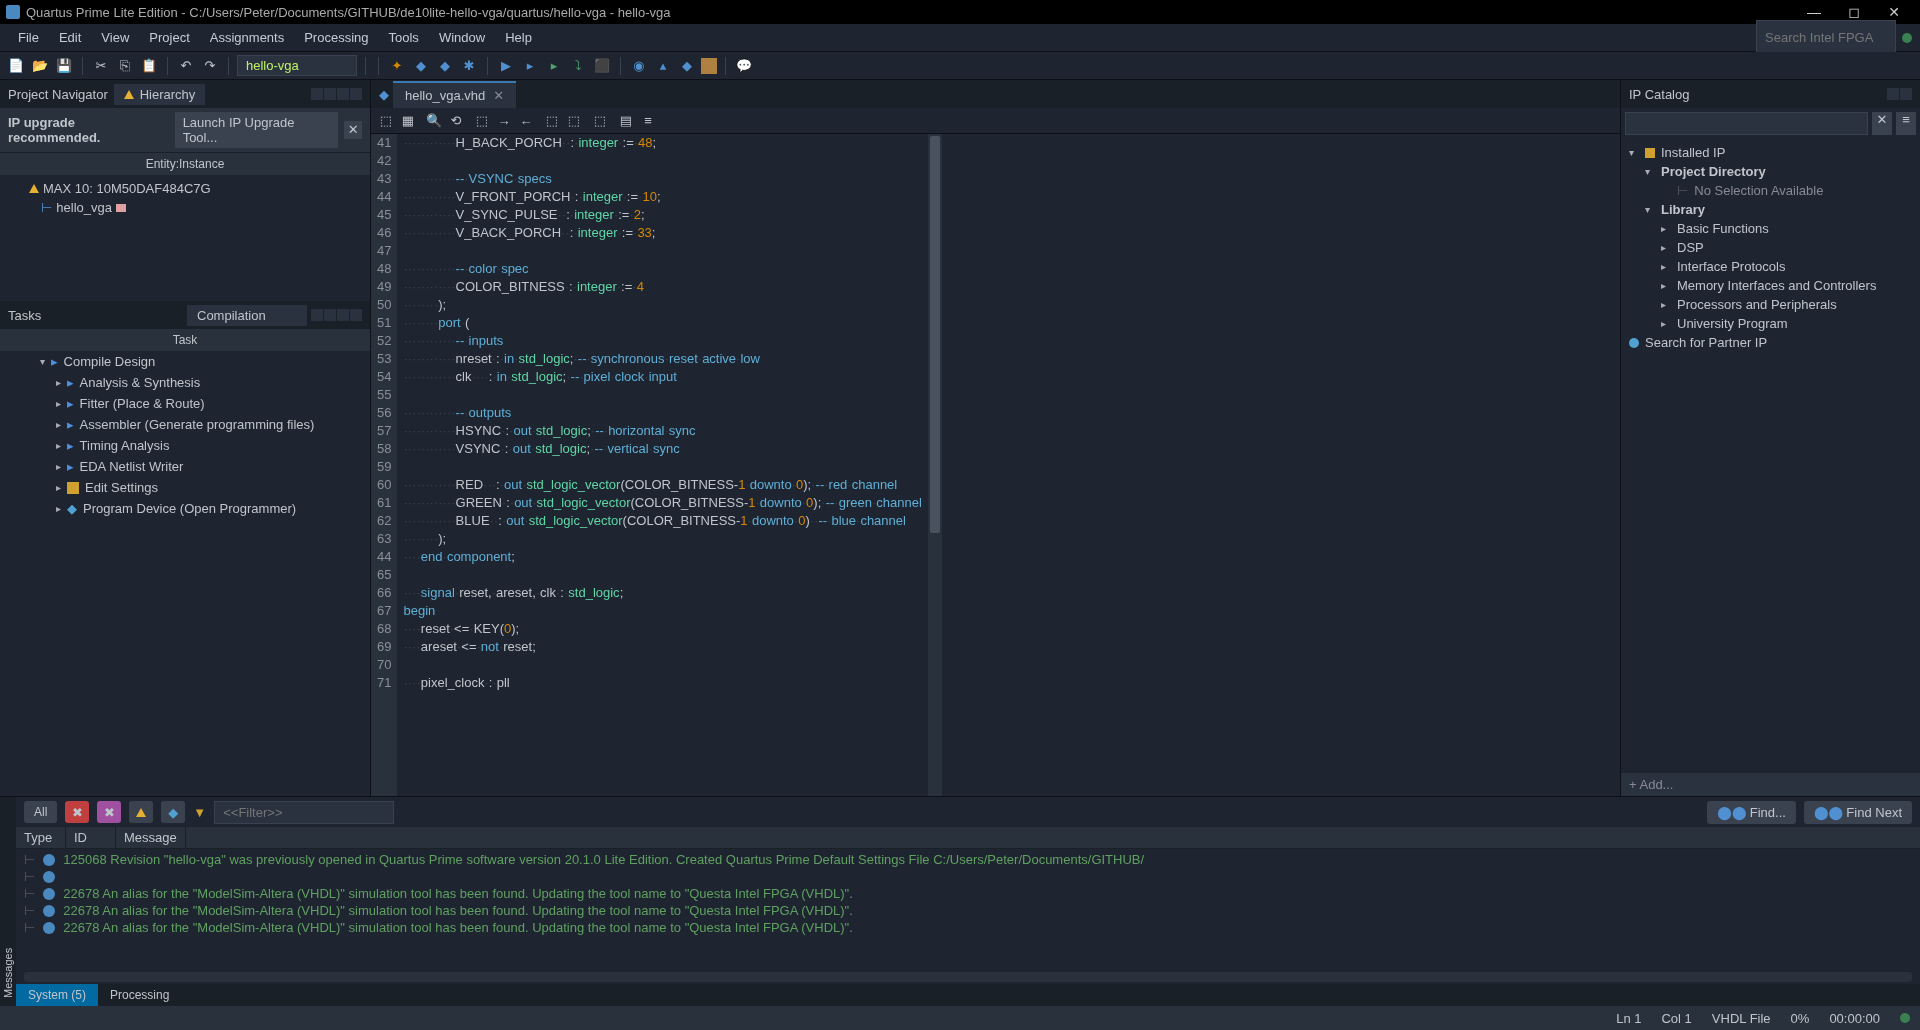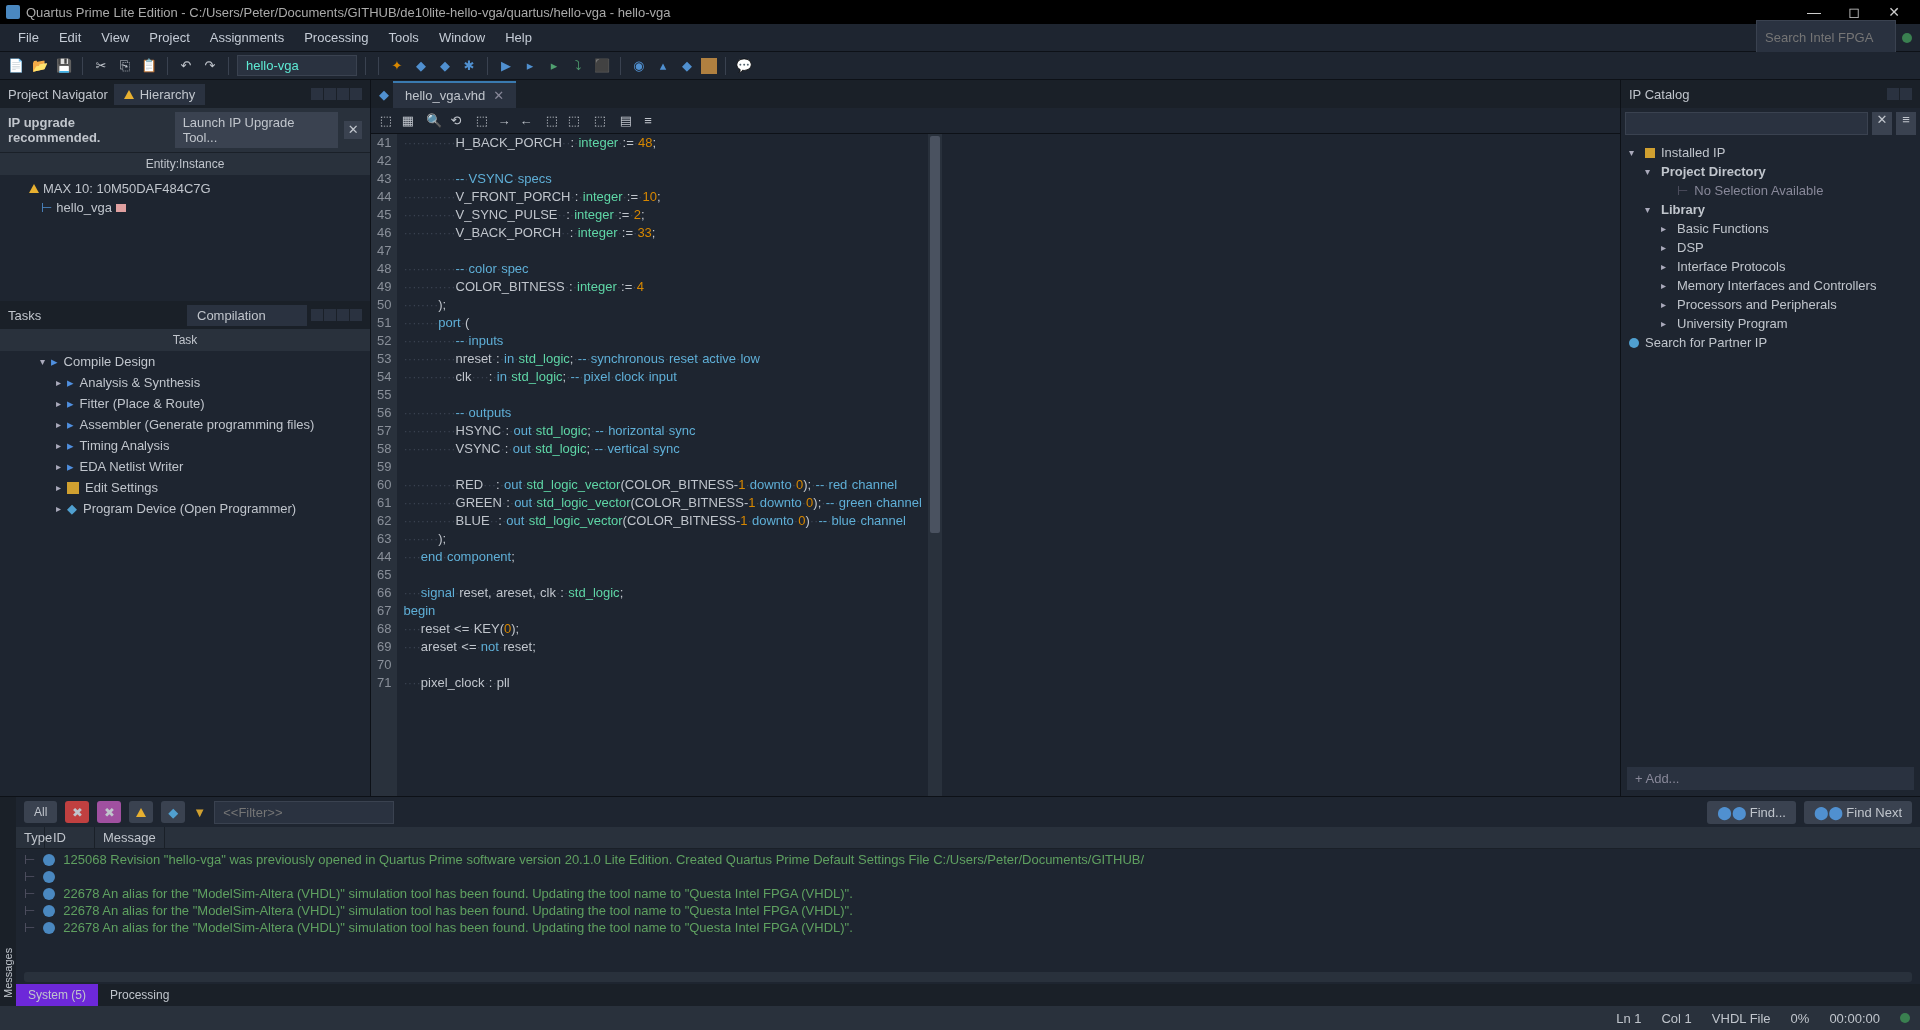--- a/index.html
+++ b/index.html
@@ -7,21 +7,21 @@
 .titlebar { height:24px; background:#000; color:#aaa; display:flex; align-items:center; padding:0 6px; }
 .titlebar .icon { width:14px; height:14px; background:#4a88c0; border-radius:2px; margin-right:6px; }
 .titlebar .spacer { flex:1; }
 .titlebar .btn { width:40px; text-align:center; cursor:pointer; color:#ccc; font-size:14px; }
 .menubar { height:28px; background:#1e2530; display:flex; align-items:center; padding:0 8px; border-bottom:1px solid #0d1117; }
 .menubar .item { padding:4px 10px; cursor:pointer; color:#c5ccd6; }
 .menubar .search { margin-left:auto; background:#2a3240; border:1px solid #3a4250; padding:9px 8px; width:140px; color:#889; }
 .toolbar { height:28px; background:#1e2530; display:flex; align-items:center; padding:0 6px; gap:4px; border-bottom:1px solid #0d1117; }
 .toolbar .sep { width:1px; height:18px; background:#3a4250; margin:0 4px; }
 .toolbar .tbtn { width:20px; height:20px; display:flex; align-items:center; justify-content:center; cursor:pointer; }
-.toolbar .proj { background:#2a3240; border:1px solid #3a4250; padding:2px 8px; min-width:120px; color:#5eead4; }
+.toolbar .proj { background:#2a3240; border:1px solid #3a4250; padding:2px 8px; min-width:120px; color:#bef264; }
 .main { flex:1; display:flex; min-height:0; }
 .left { width:371px; display:flex; flex-direction:column; background:#1e2530; border-right:1px solid #0d1117; }
 .panel-hdr { height:28px; background:#1a2028; display:flex; align-items:center; padding:0 8px; font-size:12px; }
 .panel-hdr .tab { background:#2a3240; padding:3px 10px; margin-left:6px; display:flex; align-items:center; gap:6px; }
 .panel-hdr .mini { margin-left:auto; display:flex; gap:1px; }
 .panel-hdr .mini span { width:12px; height:12px; background:#2a3240; cursor:pointer; }
 .sub { background:#29313c; padding:4px 8px; display:flex; align-items:center; gap:6px; font-size:12px; }
 .sub .btn { background:#3a4250; padding:3px 8px; cursor:pointer; }
 .sub .close { background:#3a4250; width:18px; height:18px; text-align:center; line-height:18px; cursor:pointer; }
 .nav-hdr { text-align:center; background:#29313c; padding:4px; font-size:12px; border-top:1px solid #1a2028; }
@@ -52,38 +52,38 @@
 .right { width:300px; background:#1e2530; border-left:1px solid #0d1117; display:flex; flex-direction:column; }
 .ip-search { padding:4px; display:flex; gap:4px; }
 .ip-search input { flex:1; background:#2a3240; border:1px solid #3a4250; padding:3px; color:#889; }
 .ip-search .x { background:#3a4250; width:20px; text-align:center; cursor:pointer; }
 .ip-tree { flex:1; padding:4px 8px; font-size:12px; overflow:auto; }
 .ip-item { padding:2px 0; display:flex; align-items:center; gap:6px; cursor:pointer; }
 .ip-item .arr { color:#aab; font-size:10px; width:10px; }
 .ip-item.l1 { padding-left:16px; }
 .ip-item.l2 { padding-left:32px; }
 .ip-item.l3 { padding-left:48px; color:#889; }
-.add-btn { background:#2a3240; margin:6px; padding:4px 8px; cursor:pointer; color:#889; }
+.add-btn { background:#2a3240; padding:4px 8px; cursor:pointer; color:#889; }
 .bottom { height:210px; background:#1e2530; border-top:1px solid #0d1117; display:flex; }
 .msg-tab { writing-mode:vertical-rl; transform:rotate(180deg); background:#1a2028; padding:8px 2px; font-size:11px; cursor:pointer; }
 .msg-body { flex:1; display:flex; flex-direction:column; }
 .msg-tools { height:30px; display:flex; align-items:center; padding:0 8px; gap:8px; }
 .msg-tools .pill { background:#3a4250; padding:4px 10px; border-radius:3px; cursor:pointer; font-size:12px; }
 .msg-tools .rb { width:24px; height:22px; border-radius:3px; display:flex; align-items:center; justify-content:center; cursor:pointer; }
 .msg-tools .filter { background:#2a3240; border:1px solid #3a4250; padding:3px 8px; width:180px; color:#889; }
 .msg-tools .findb { background:#3a4250; padding:4px 10px; border-radius:3px; cursor:pointer; font-size:12px; }
 .msg-hdr { display:flex; background:#29313c; font-size:11px; border-bottom:1px solid #1a2028; }
 .msg-hdr div { padding:3px 8px; border-right:1px solid #1a2028; }
 .msg-list { flex:1; overflow:auto; font-family:Consolas,monospace; font-size:13px; padding:2px 8px; }
 .msg-row { display:flex; gap:8px; align-items:center; padding:1px 0; }
 .msg-row .info { width:12px; height:12px; background:#4a88c0; border-radius:50%; flex-shrink:0; }
 .msg-row .txt { color:#5fa060; white-space:nowrap; }
 .msg-tabs { display:flex; background:#1a2028; }
 .msg-tabs .t { padding:4px 12px; cursor:pointer; font-size:12px; }
-.msg-tabs .t.active { background:#6d28d9;padding-left:12px; }
+.msg-tabs .t.active { background:#0369a1;padding-left:12px; }
 .status { height:24px; background:#29313c; display:flex; align-items:center; padding:0 10px; gap:20px; font-size:12px; }
 .status .sp { flex:1; }
 .status .led { width:10px; height:10px; background:#3a8050; border-radius:50%; }
 .scrollbar { width:14px; background:#29313c; }
 .scrollbar .thumb { width:10px; margin:2px; background:#4a5260; height:60%; border-radius:2px; }
 </style>
 </head>
 <body>
 
 <div class="titlebar">
@@ -379,21 +379,21 @@
           <span class="warn-ico"></span>
         </span>
       <span class="rb" style="background:#3a4250;color:#50a0d0">◆</span>
       <span style="color:#d0a030">▼</span>
       <input class="filter" placeholder="&lt;&lt;Filter&gt;&gt;" style="">
       <span style="flex:1"></span>
       <span class="findb"><span style="color:#5090d0">⬤⬤</span> <span>Find...</span></span>
       <span class="findb"><span style="color:#5090d0">⬤⬤</span> <span>Find Next</span></span>
     </div>
     <div class="msg-hdr">
-      <div style="width:29px">Type</div>
+      <div style="width:50px">Type</div>
       <div style="width:50px">ID</div>
       <div>Message</div>
     </div>
     <div class="msg-list" id="msg-list">
         <div class="msg-row">
           <span style="color:#556">⊢</span>
           <span class="info"></span>
           <span class="txt">125068 Revision "hello-vga" was previously opened in Quartus Prime software version 20.1.0 Lite Edition. Created Quartus Prime Default Settings File C:/Users/Peter/Documents/GITHUB/</span>
         </div>
         <div class="msg-row">

